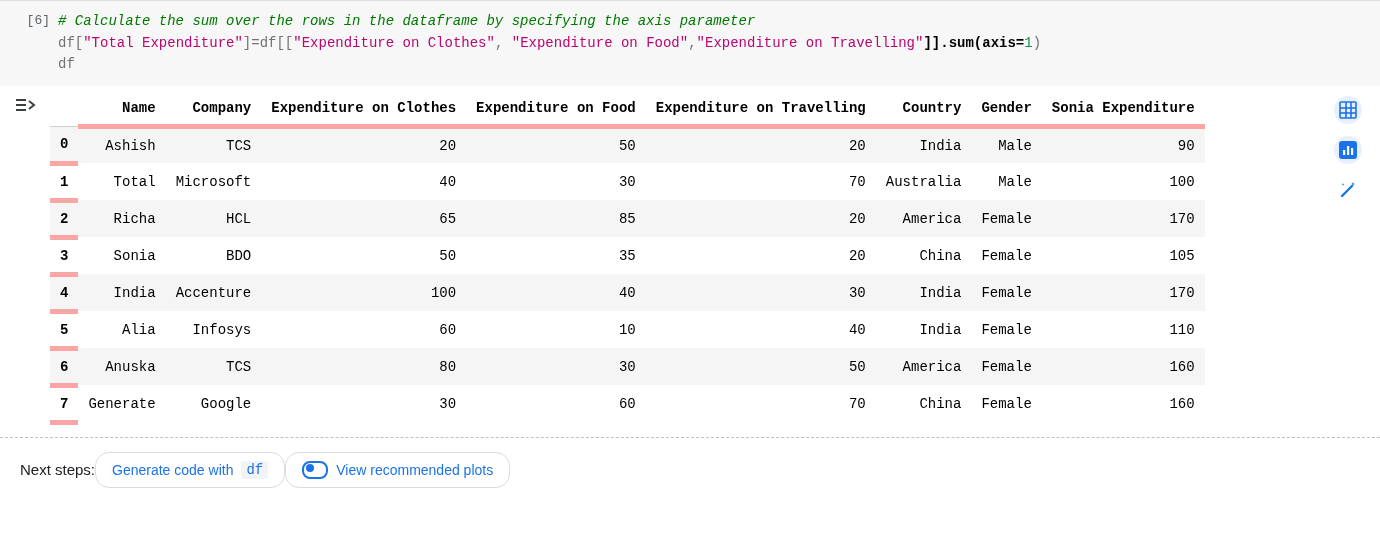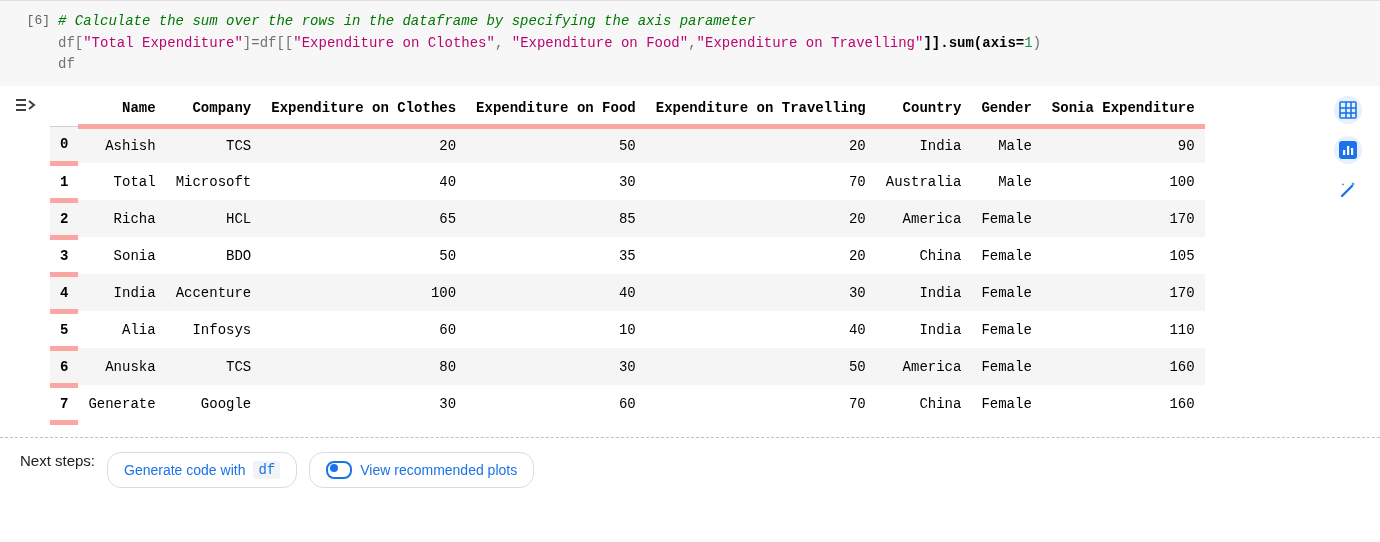--- a/index.html
+++ b/index.html
@@ -104,22 +104,21 @@
     background: #e8f0fe;
   }
   .side-icon svg { display:block; }
   .divider {
     border: none;
     border-top: 1px dashed #c0c0c0;
     margin: 6px 0 0 0;
   }
   .next-steps-row {
     display: flex;
-    align-items: flex-start;
-    gap: 12px;
+    align-items: center;
     padding: 14px 20px 12px 20px;
   }
   .next-steps-label {
     font-size: 15px;
     color: #202124;
   }
   .ns-btn {
     border: 1px solid #dadce0;
     background: #fff;
     color: #1a73e8;

